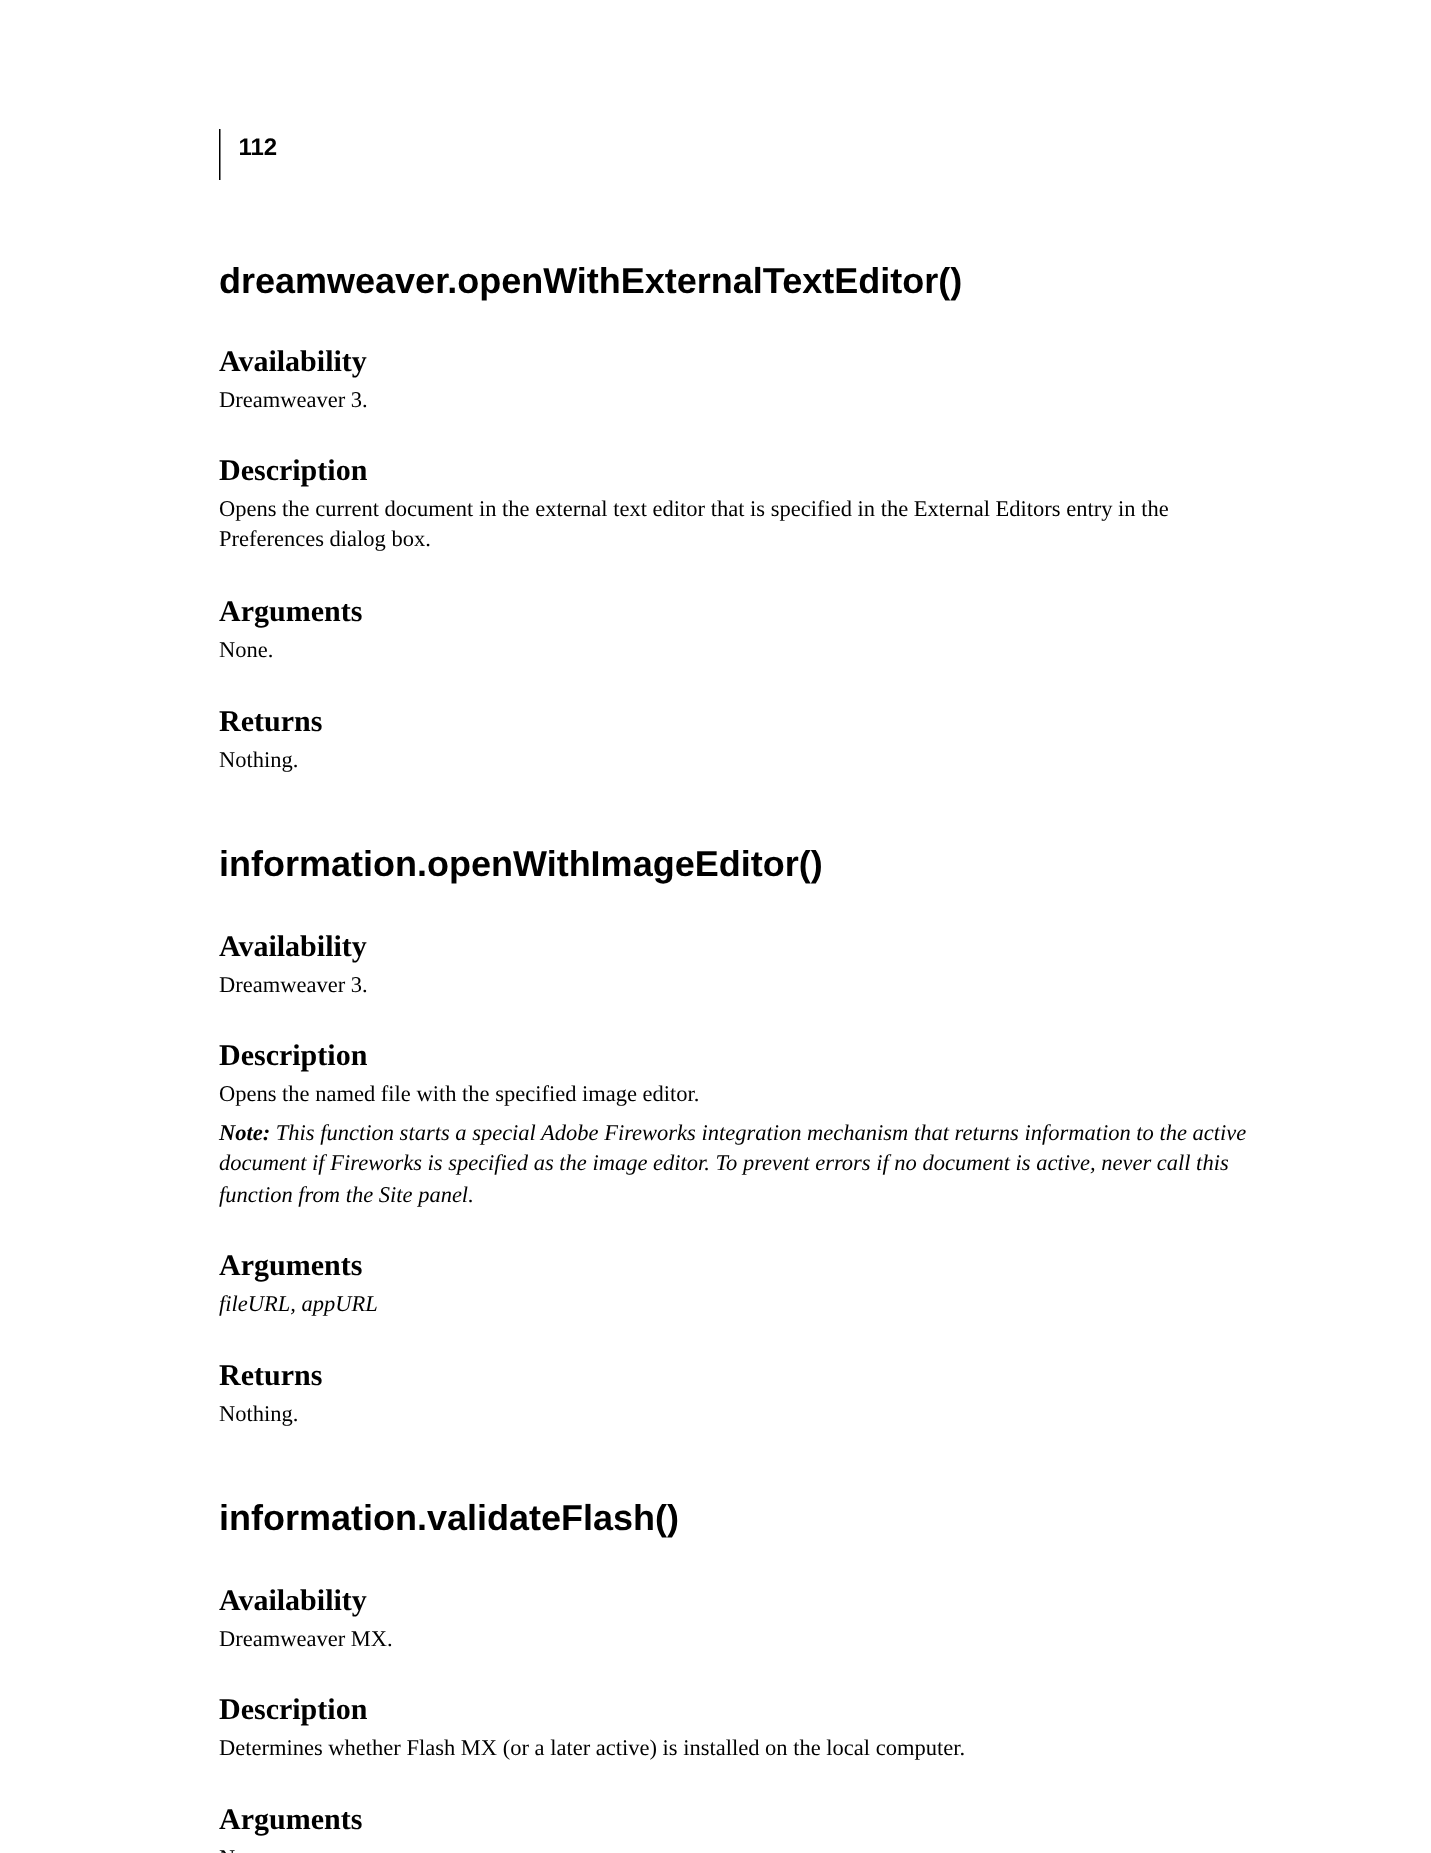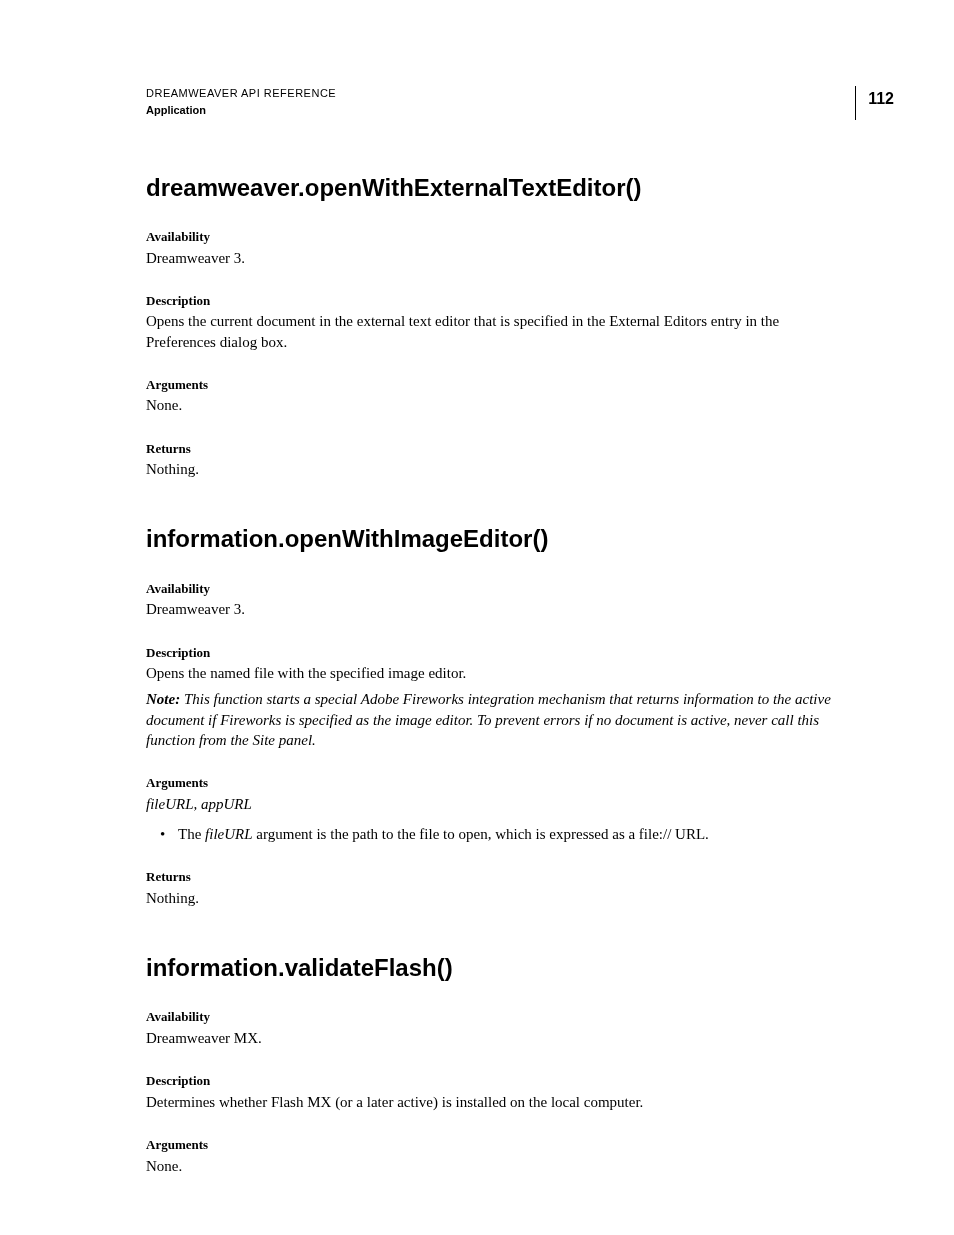--- a/index.html
+++ b/index.html
@@ -41,21 +41,21 @@
   }
   h2.fn-title {
     font-family: "Myriad Pro", "Helvetica Neue", Arial, sans-serif;
     font-weight: bold;
     font-size: 24px;
     margin: 44px 0 22px 0;
   }
   h3.sub {
     font-family: "Minion Pro", "Times New Roman", Georgia, serif;
     font-weight: bold;
-    font-size: 13px;
+    font-size: 20px;
     margin: 24px 0 2px 0;
   }
   p.body {
     margin: 0 0 6px 0;
   }
   p.note {
     font-style: italic;
     margin: 6px 0 6px 0;
   }
   p.note .note-label {
@@ -79,24 +79,20 @@
     content: "•";
     position: absolute;
     left: -12px;
   }
   .it { font-style: italic; }
 </style>
 </head>
 <body>
 
 <div class="header-row">
-  <div class="header-left">
-    <div class="header-title">DREAMWEAVER API REFERENCE</div>
-    <div class="header-sub">Application</div>
-  </div>
   <div class="page-number-box">112</div>
 </div>
 
 <h2 class="fn-title">dreamweaver.openWithExternalTextEditor()</h2>
 
 <h3 class="sub">Availability</h3>
 <p class="body">Dreamweaver 3.</p>
 
 <h3 class="sub">Description</h3>
 <p class="body">Opens the current document in the external text editor that is specified in the External Editors entry in the Preferences dialog box.</p>
@@ -112,21 +108,20 @@
 <h3 class="sub">Availability</h3>
 <p class="body">Dreamweaver 3.</p>
 
 <h3 class="sub">Description</h3>
 <p class="body">Opens the named file with the specified image editor.</p>
 <p class="note"><span class="note-label">Note:</span><span> This function starts a special Adobe Fireworks integration mechanism that returns information to the active document if Fireworks is specified as the image editor. To prevent errors if no document is active, never call this function from the Site panel.</span></p>
 
 <h3 class="sub">Arguments</h3>
 <p class="args-sig">fileURL, appURL</p>
 <ul class="args-list">
-  <li><span>The </span><span class="it">fileURL</span><span> argument is the path to the file to open, which is expressed as a file:// URL.</span></li>
 </ul>
 
 <h3 class="sub">Returns</h3>
 <p class="body">Nothing.</p>
 
 <h2 class="fn-title">information.validateFlash()</h2>
 
 <h3 class="sub">Availability</h3>
 <p class="body">Dreamweaver MX.</p>
 

